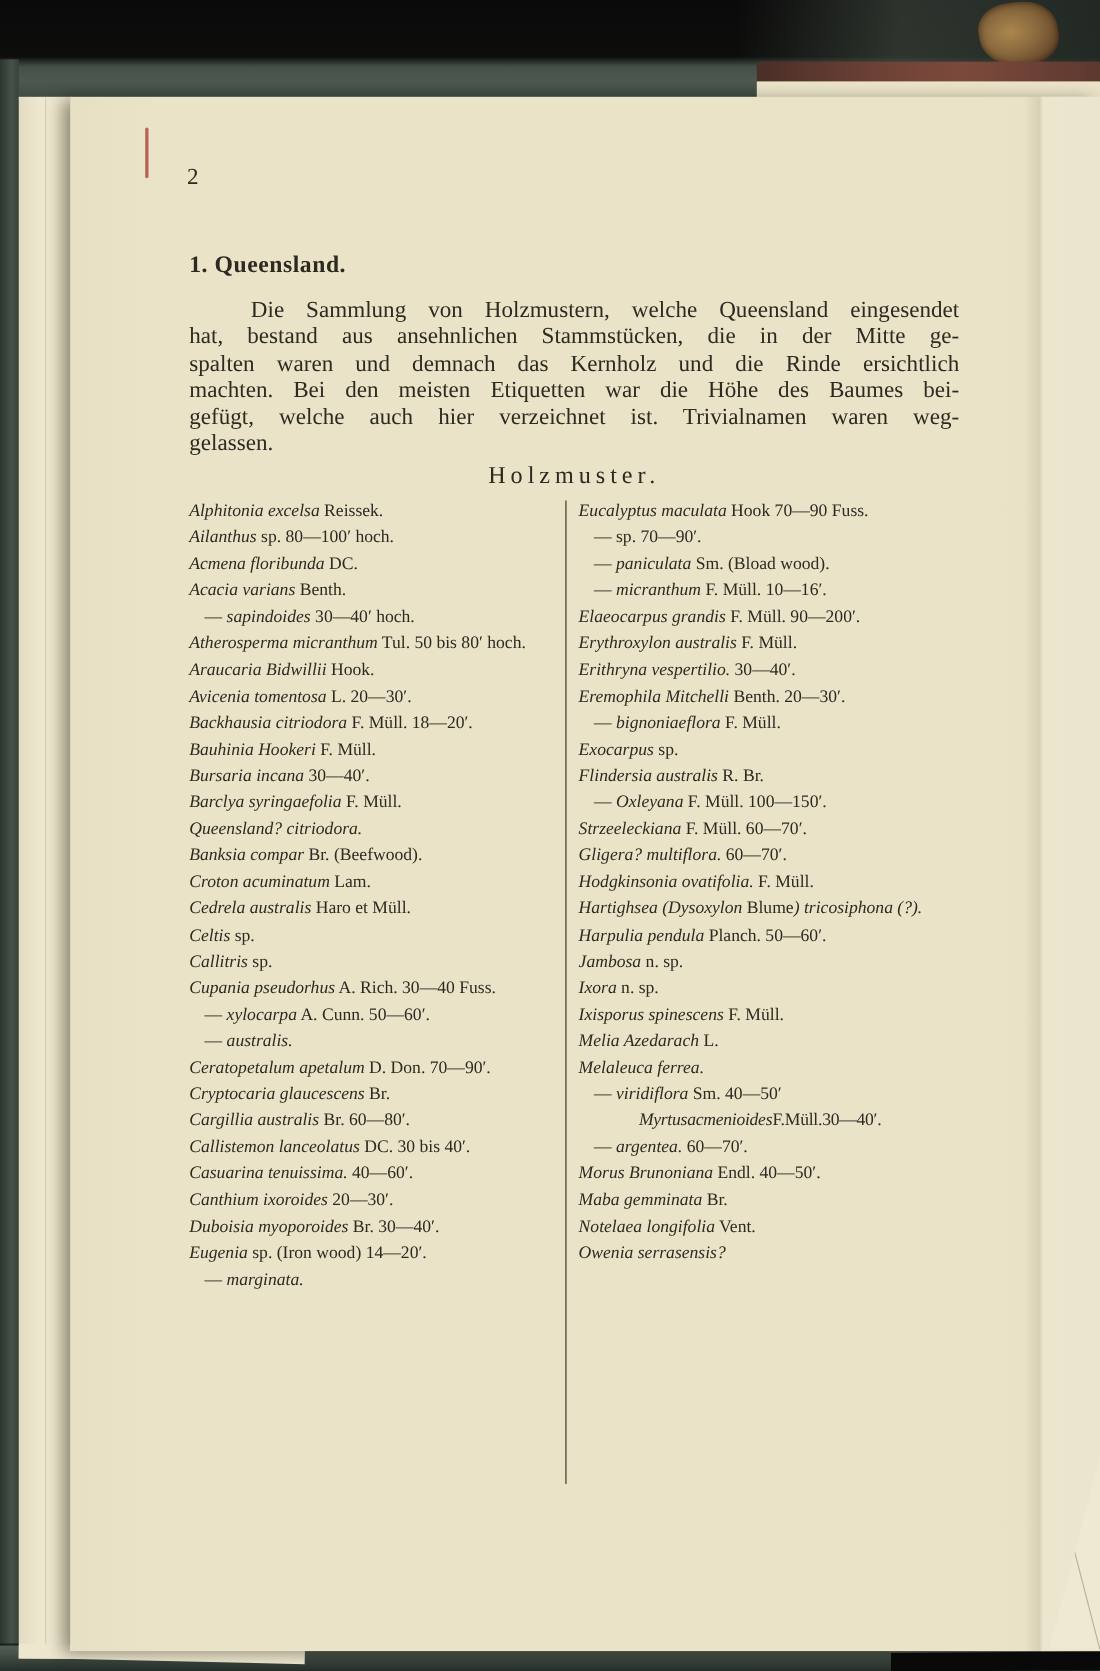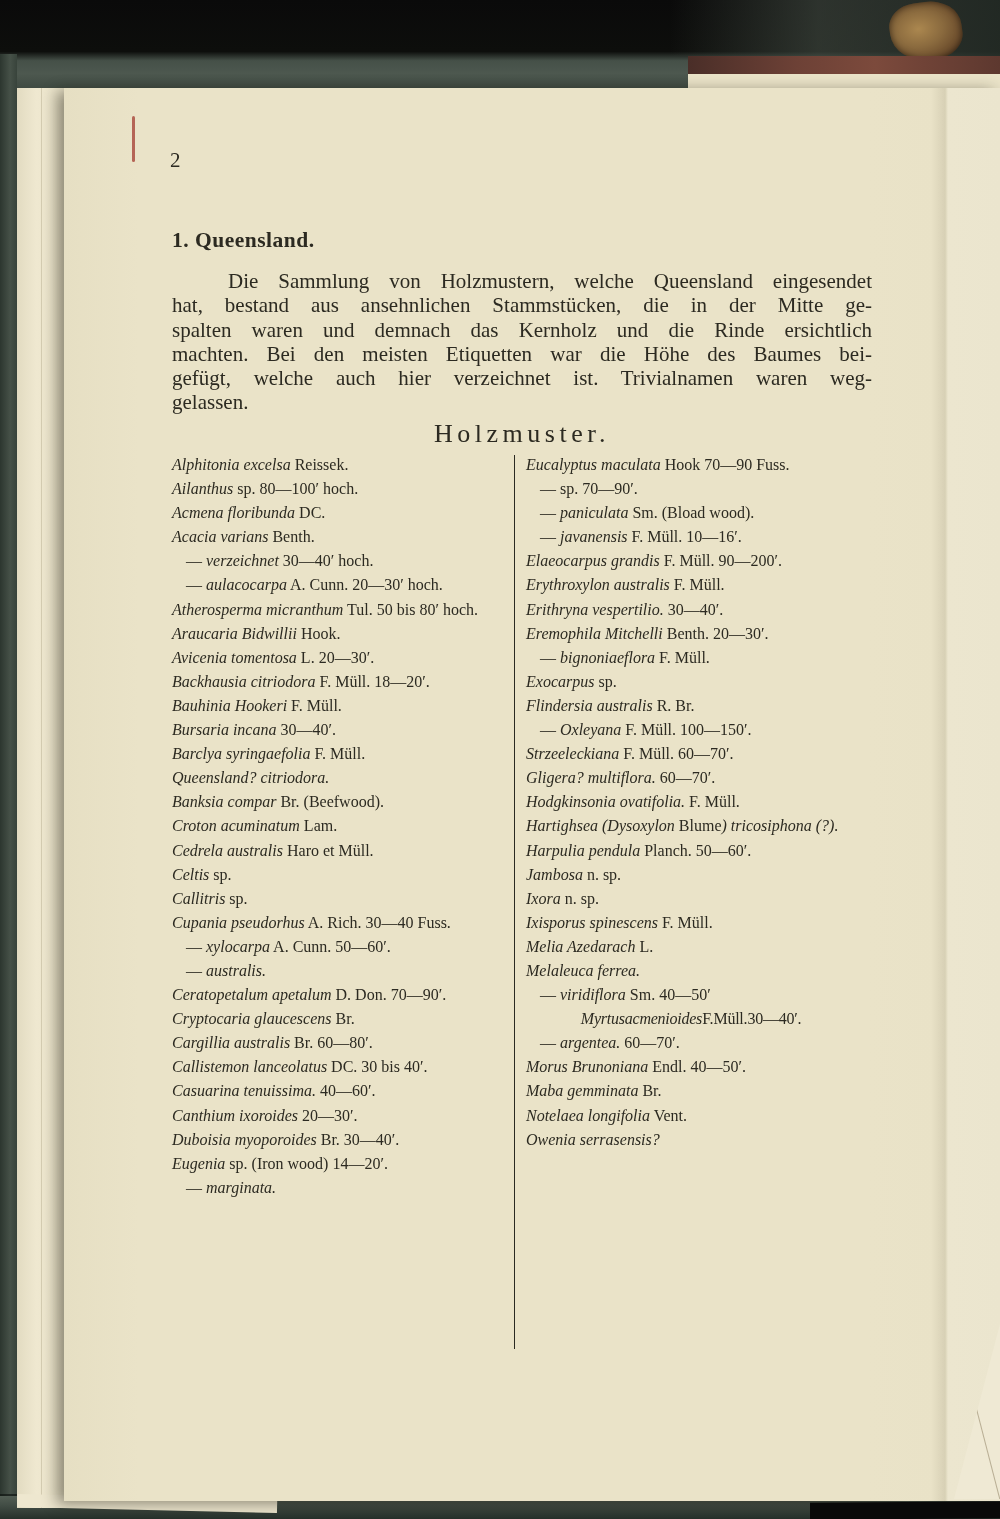--- a/index.html
+++ b/index.html
@@ -49,21 +49,21 @@
   
   .content{position:absolute;left:108px;top:0;width:710px;height:100%;color:#2c2a21;}
   .pagenum{position:absolute;left:-2px;top:60px;font-size:21px;}
   .heading{position:absolute;left:0;top:140px;width:700px;margin:0;text-align:left;
     font-size:21.5px;font-weight:700;letter-spacing:.5px;}
   .para{position:absolute;left:0;top:181px;width:700px;font-size:21px;line-height:24.3px;}
   .pline{min-height:24.3px;}
   .pj{text-align:justify;text-align-last:justify;}
   .pfirst{text-indent:56px;}
   .subheading{position:absolute;left:0;top:331px;width:700px;text-align:center;
-    font-size:26px;letter-spacing:4.5px;}
+    font-size:22px;letter-spacing:4.5px;}
   .columns{position:absolute;left:0;top:365px;width:706px;display:flex;align-items:flex-start;}
   .col{width:330px;font-size:16px;line-height:24.1px;}
   .divider{width:1px;height:894px;background:#2b2a22;margin:2px 11px 0 12px;}
   .entry{padding-left:44px;text-indent:-44px;}
   .entry.dash{text-indent:-30px;}
   .it{font-style:italic;}
   .ro{font-style:normal;}
   .tight{word-spacing:-3.6px;letter-spacing:-.25px;text-align:center;}
 </style>
 </head>
@@ -97,22 +97,21 @@
           <div class="pline pj"><span class="ro">gefügt, welche auch hier verzeichnet ist.  Trivialnamen waren weg-</span></div>
           <div class="pline"><span class="ro">gelassen.</span></div>
         </div>
       <div class="subheading">Holzmuster.</div>
       <div class="columns">
         <div class="col left">
             <div class="entry"><span class="it">Alphitonia excelsa</span><span class="ro"> Reissek.</span></div>
             <div class="entry"><span class="it">Ailanthus</span><span class="ro"> sp. 80—100′ hoch.</span></div>
             <div class="entry"><span class="it">Acmena floribunda</span><span class="ro"> DC.</span></div>
             <div class="entry"><span class="it">Acacia varians</span><span class="ro"> Benth.</span></div>
-            <div class="entry dash"><span class="ro">— </span><span class="it">verzeichnet</span><span class="ro"> 30—40′ hoch.</span></div>
-            <div class="entry dash"><span class="ro">— </span><span class="it">aulacocarpa</span><span class="ro"> A. Cunn. 20—30′ hoch.</span></div>
+            <div class="entry dash"><span class="ro">— </span><span class="it">sapindoides</span><span class="ro"> 30—40′ hoch.</span></div>
             <div class="entry"><span class="it">Atherosperma micranthum</span><span class="ro"> Tul. 50 bis 80′ hoch.</span></div>
             <div class="entry"><span class="it">Araucaria Bidwillii</span><span class="ro"> Hook.</span></div>
             <div class="entry"><span class="it">Avicenia tomentosa</span><span class="ro"> L. 20—30′.</span></div>
             <div class="entry"><span class="it">Backhausia citriodora</span><span class="ro"> F. Müll. 18—20′.</span></div>
             <div class="entry"><span class="it">Bauhinia Hookeri</span><span class="ro"> F. Müll.</span></div>
             <div class="entry"><span class="it">Bursaria incana</span><span class="ro"> 30—40′.</span></div>
             <div class="entry"><span class="it">Barclya syringaefolia</span><span class="ro"> F. Müll.</span></div>
             <div class="entry"><span class="it">Queensland? citriodora.</span></div>
             <div class="entry"><span class="it">Banksia compar</span><span class="ro"> Br. (Beefwood).</span></div>
             <div class="entry"><span class="it">Croton acuminatum</span><span class="ro"> Lam.</span></div>
@@ -130,21 +129,21 @@
             <div class="entry"><span class="it">Canthium ixoroides</span><span class="ro"> 20—30′.</span></div>
             <div class="entry"><span class="it">Duboisia myoporoides</span><span class="ro"> Br. 30—40′.</span></div>
             <div class="entry"><span class="it">Eugenia</span><span class="ro"> sp. (Iron wood) 14—20′.</span></div>
             <div class="entry dash"><span class="ro">— </span><span class="it">marginata.</span></div>
           </div>
         <div class="divider"></div>
         <div class="col right">
             <div class="entry"><span class="it">Eucalyptus maculata</span><span class="ro"> Hook 70—90 Fuss.</span></div>
             <div class="entry dash"><span class="ro">— sp. 70—90′.</span></div>
             <div class="entry dash"><span class="ro">— </span><span class="it">paniculata</span><span class="ro"> Sm. (Bload wood).</span></div>
-            <div class="entry dash"><span class="ro">— </span><span class="it">javanensis</span><span class="ro"> F. Müll. 10—16′.</span></div>
+            <div class="entry dash"><span class="ro">— </span><span class="it">micranthum</span><span class="ro"> F. Müll. 10—16′.</span></div>
             <div class="entry"><span class="it">Elaeocarpus grandis</span><span class="ro"> F. Müll. 90—200′.</span></div>
             <div class="entry"><span class="it">Erythroxylon australis</span><span class="ro"> F. Müll.</span></div>
             <div class="entry"><span class="it">Erithryna vespertilio.</span><span class="ro"> 30—40′.</span></div>
             <div class="entry"><span class="it">Eremophila Mitchelli</span><span class="ro"> Benth. 20—30′.</span></div>
             <div class="entry dash"><span class="ro">— </span><span class="it">bignoniaeflora</span><span class="ro"> F. Müll.</span></div>
             <div class="entry"><span class="it">Exocarpus</span><span class="ro"> sp.</span></div>
             <div class="entry"><span class="it">Flindersia australis</span><span class="ro"> R. Br.</span></div>
             <div class="entry dash"><span class="ro">— </span><span class="it">Oxleyana</span><span class="ro"> F. Müll. 100—150′.</span></div>
             <div class="entry"><span class="it">Strzeeleckiana</span><span class="ro"> F. Müll. 60—70′.</span></div>
             <div class="entry"><span class="it">Gligera? multiflora.</span><span class="ro"> 60—70′.</span></div>

